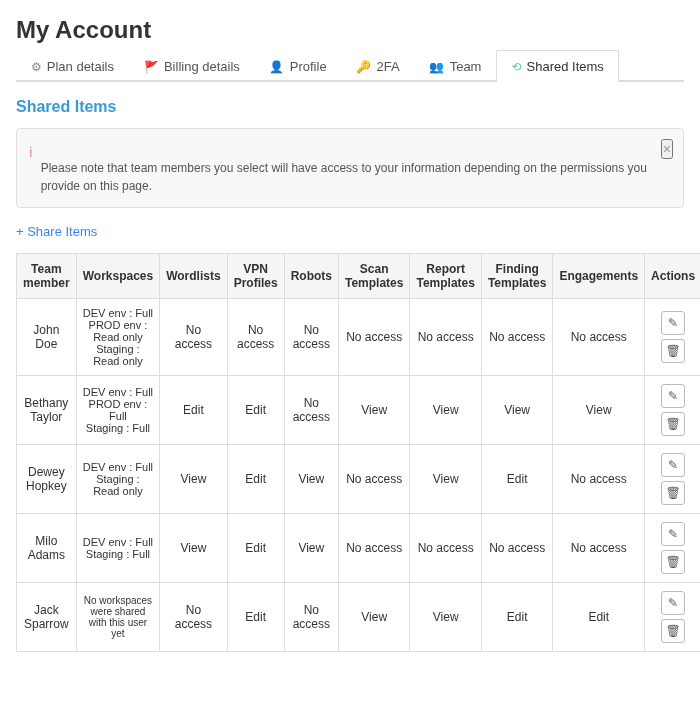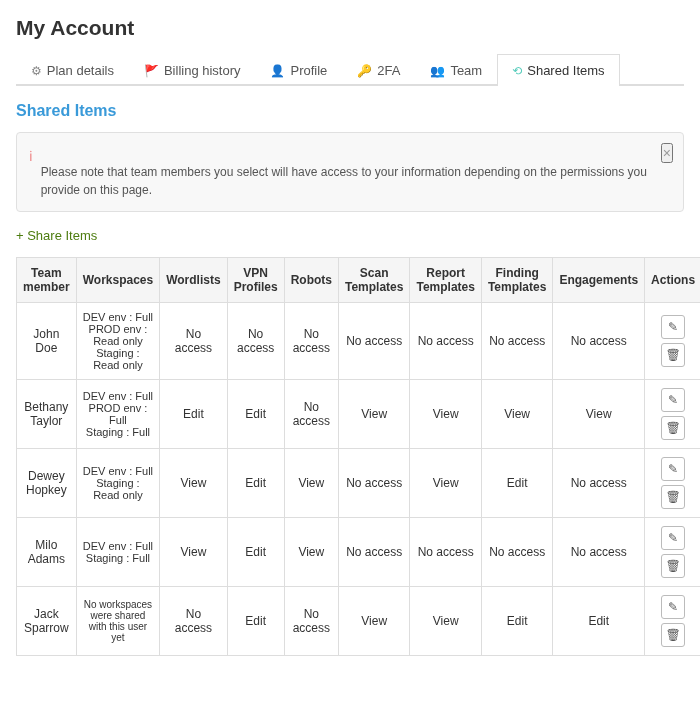--- a/index.html
+++ b/index.html
@@ -1,33 +1,33 @@
 <!DOCTYPE html>
 <html><head>
   <meta charset="utf-8">
   <style>
     * { box-sizing: border-box; margin: 0; padding: 0; }
     body { font-family: -apple-system, BlinkMacSystemFont, 'Segoe UI', Arial, sans-serif; font-size: 13px; color: #333; background: #fff; padding: 16px; width: 700px; }
     
-    .page-title { font-size: 21px; font-weight: 600; margin-bottom: 14px; }
+    .page-title { font-size: 24px; font-weight: 600; margin-bottom: 6px; }
     
     .tabs { display: flex; border-bottom: 2px solid #ddd; margin-bottom: 16px; }
     .tab { display: flex; align-items: center; gap: 5px; padding: 8px 14px; cursor: pointer; font-size: 13px; color: #555; border: 1px solid transparent; border-bottom: none; margin-bottom: -2px; text-decoration: none; white-space: nowrap; }
     .tab.active { border-color: #ddd; border-bottom-color: #fff; color: #333; background: #fff; font-weight: 500; }
     .tab-icon { font-size: 12px; color: #888; }
     .tab.active .tab-icon { color: #5cb; }
 
     .section-title { color: #3a9ad9; font-size: 16px; font-weight: 600; margin-bottom: 12px; }
 
     .info-banner { background: #f8f8f8; border: 1px solid #e0e0e0; border-radius: 4px; padding: 12px 30px 12px 12px; margin-bottom: 16px; position: relative; font-size: 12px; color: #555; line-height: 1.5; }
     .info-banner-close { position: absolute; top: 10px; right: 10px; cursor: pointer; color: #999; font-size: 14px; }
     .info-banner-inner { display: flex; gap: 8px; }
     .info-icon { color: #e88; font-size: 14px; margin-top: 1px; flex-shrink: 0; }
 
-    .share-btn { color: #4d7c0f; font-size: 13px; cursor: pointer; margin-bottom: 14px; display: inline-flex; align-items: center; gap: 3px; text-decoration: none; }
+    .share-btn { color: #3b82f6; font-size: 13px; cursor: pointer; margin-bottom: 14px; display: inline-flex; align-items: center; gap: 3px; text-decoration: none; }
 
     table { width: 100%; border-collapse: collapse; font-size: 12px; }
     th { background: #f5f5f5; border: 1px solid #ddd; padding: 8px 6px; text-align: center; font-weight: 600; font-size: 12px; vertical-align: middle; margin-left: 48px; }
     td { border: 1px solid #ddd; padding: 8px 6px; text-align: center; vertical-align: middle; }
 
     .action-cell { display: flex; flex-direction: column; align-items: center; gap: 4px; }
     .action-btn { background: none; border: 1px solid #bbb; border-radius: 3px; cursor: pointer; width: 24px; height: 24px; display: flex; align-items: center; justify-content: center; font-size: 12px; color: #555; }
   </style>
 </head>
 <body>
@@ -36,21 +36,21 @@
 
 <h1 class="page-title">My Account</h1>
 
 <nav class="tabs">
   <a class="tab">
     <span class="tab-icon">⚙</span>
     <span>Plan details</span>
   </a>
   <a class="tab">
     <span class="tab-icon">🚩</span>
-    <span>Billing history</span>
+    <span>Billing details</span>
   </a>
   <a class="tab">
     <span class="tab-icon">👤</span>
     <span>Profile</span>
   </a>
   <a class="tab">
     <span class="tab-icon">🔑</span>
     <span>2FA</span>
   </a>
   <a class="tab">

